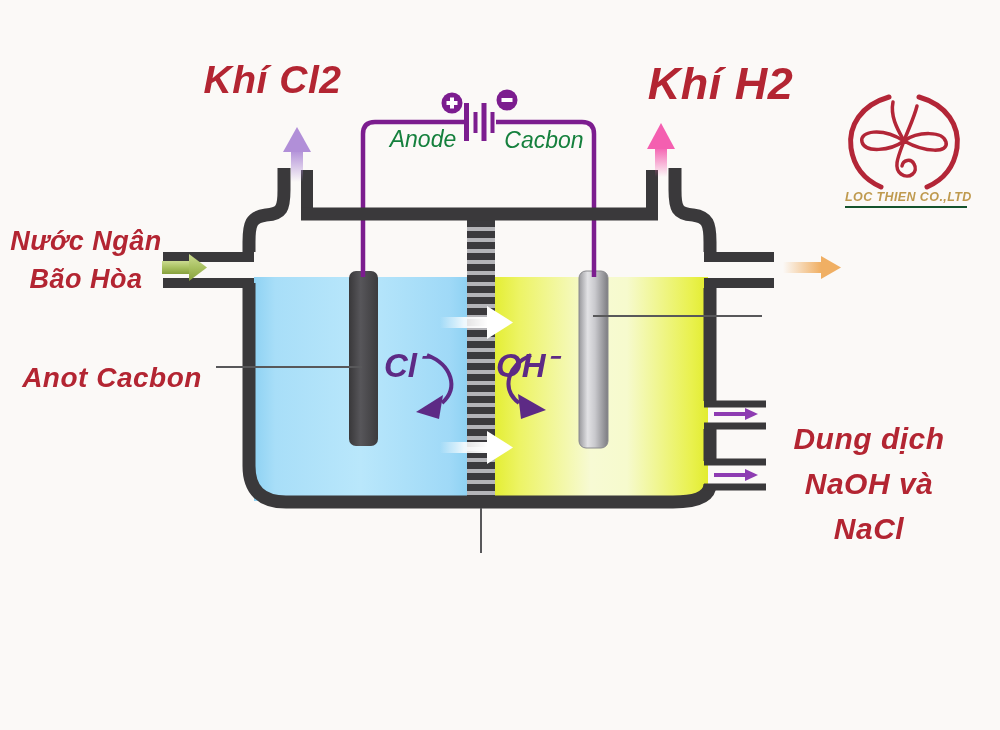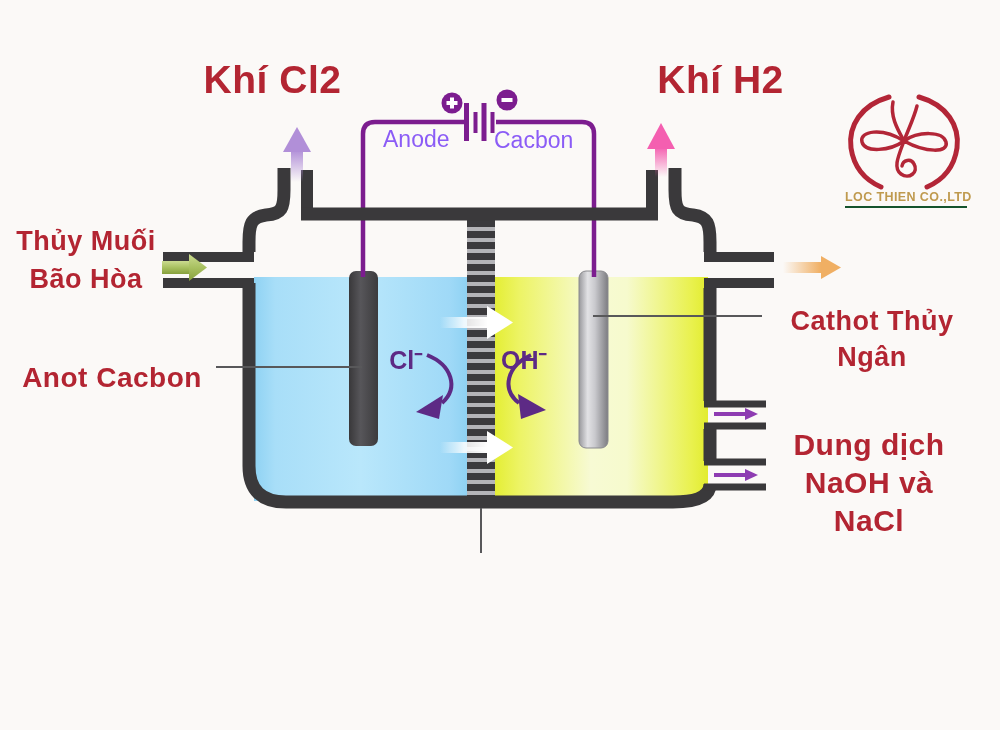--- a/index.html
+++ b/index.html
@@ -1,38 +1,38 @@
 <!DOCTYPE html>
 <html><head>
 <meta charset="utf-8">
 <style>
   html,body{margin:0;padding:0;background:#ffffff;}
   #stage{
     position:relative;width:1000px;height:730px;overflow:hidden;
-    background:#fbf9f7;font-family:"Liberation Sans",sans-serif;
+    background:#fbf9f7;font-family:"Liberation Sans",sans-serif;font-style:italic;
   }
   #diagram-svg{position:absolute;left:0;top:0;}
   .lbl{
     position:absolute;color:#b32532;font-weight:800;text-align:center;
     white-space:pre-line;letter-spacing:0.5px;
   }
   #khi-cl2{left:175px;top:58px;width:195px;font-size:39px;}
-  #khi-h2{left:638px;top:58px;width:165px;font-size:39px;}
+  #khi-h2{left:638px;top:58px;width:165px;font-size:45px;}
   #nuoc-muoi{left:6px;top:222px;width:160px;font-size:27px;line-height:38px;}
   #anot-cacbon{left:20px;top:362px;width:184px;font-size:28px;}
   #cathot{left:773px;top:303px;width:198px;font-size:27px;line-height:36px;}
-  #dung-dich{left:768px;top:416px;width:202px;font-size:30px;line-height:38px;margin-top:10px;}
+  #dung-dich{left:768px;top:416px;width:202px;font-size:30px;line-height:45px;}
   #mang-ngan{left:378px;top:566px;width:255px;font-size:39px;}
   .circuit-lbl{
-    position:absolute;color:#8b5cf6;font-weight:400;font-size:23px;text-align:left;
+    position:absolute;color:#15803d;font-weight:400;font-size:23px;text-align:center;
   }
   #anode-lbl{left:383px;top:126px;width:80px;}
   #cathode-lbl{left:494px;top:127px;width:100px;}
   .ion{
-    position:absolute;color:#5d2a85;font-size:25px;font-weight:600;text-align:center;
+    position:absolute;color:#5d2a85;font-size:33px;font-weight:600;text-align:center;
   }
   #cl-ion{left:384px;top:342px;width:44px;}
   #oh-ion{left:496px;top:342px;width:56px;}
   #logo-text{
     position:absolute;left:845px;top:190px;width:122px;text-align:center;
     color:#bf9a4e;font-size:12.5px;font-weight:700;letter-spacing:0.4px;
     border-bottom:2px solid #14532d;padding-bottom:2px;white-space:nowrap;
   }
 </style>
 </head>
@@ -212,25 +212,23 @@
       <path d="M 919,97 C 947,105 960,126 957,148 C 954,168 943,180 927,187" stroke-width="5"></path>
       <path d="M 904,141 C 882,127 859,131 862,142 C 865,153 890,151 904,141 C 918,131 943,131 946,142 C 949,153 926,153 904,141" stroke-width="3.5"></path>
       <path d="M 893,102 C 890,117 898,130 904,141" stroke-width="3.5"></path>
       <path d="M 917,106 C 914,118 908,130 904,141" stroke-width="3.5"></path>
       <path d="M 904,141 C 898,157 893,168 901,174 C 909,180 919,172 914,164 C 911,158 903,160 902,166" stroke-width="3.5"></path>
     </g>
   </svg>
 
   <div class="lbl" id="khi-cl2">Khí Cl2</div>
   <div class="lbl" id="khi-h2">Khí H2</div>
-  <div class="lbl" id="nuoc-muoi">Thủy Muối
+  <div class="lbl" id="nuoc-muoi">Nước Ngân
 Bão Hòa</div>
   <div class="lbl" id="anot-cacbon">Anot Cacbon</div>
-  <div class="lbl" id="cathot">Cathot Thủy
-Ngân</div>
   <div class="lbl" id="dung-dich">Dung dịch
 NaOH và
 NaCl</div>
 
   <div class="circuit-lbl" id="anode-lbl">Anode</div>
   <div class="circuit-lbl" id="cathode-lbl">Cacbon</div>
 
   <div class="ion" id="cl-ion">Cl⁻</div>
   <div class="ion" id="oh-ion">OH⁻</div>
 

